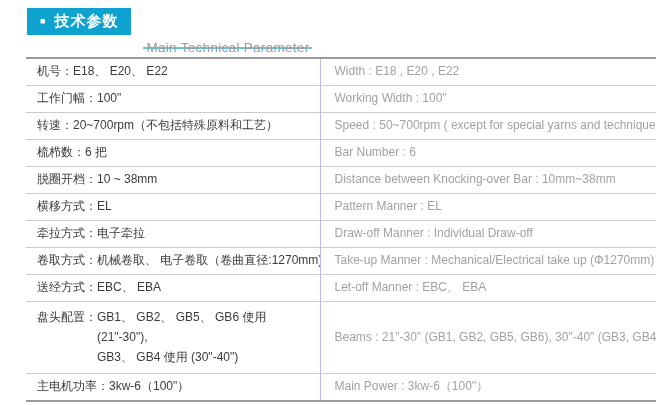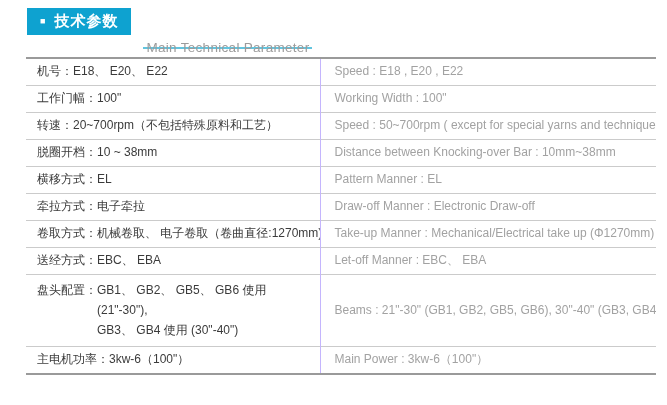--- a/index.html
+++ b/index.html
@@ -34,41 +34,45 @@
     <span class="bullet">■</span>
     <span>技术参数</span>
   </div>
   <div class="title-en">Main Technical Parameter</div>
 </div>
 
 <table class="spec-table">
   <tbody id="spec-tbody">
       <tr>
         <td class="cell-cn">机号：E18、 E20、 E22</td>
-        <td class="cell-en">Speed : E18 , E20 , E22</td>
+        <td class="cell-en">Width : E18 , E20 , E22</td>
       </tr>
       <tr>
         <td class="cell-cn">工作门幅：100"</td>
         <td class="cell-en">Working Width : 100"</td>
       </tr>
       <tr>
         <td class="cell-cn">转速：20~700rpm（不包括特殊原料和工艺）</td>
         <td class="cell-en">Speed : 50~700rpm ( except for special yarns and technique )</td>
+      </tr>
+      <tr>
+        <td class="cell-cn">梳栉数：6 把</td>
+        <td class="cell-en">Bar Number : 6</td>
       </tr>
       <tr>
         <td class="cell-cn">脱圈开档：10 ~ 38mm</td>
         <td class="cell-en">Distance between Knocking-over Bar : 10mm~38mm</td>
       </tr>
       <tr>
         <td class="cell-cn">横移方式：EL</td>
         <td class="cell-en">Pattern Manner : EL</td>
       </tr>
       <tr>
         <td class="cell-cn">牵拉方式：电子牵拉</td>
-        <td class="cell-en">Draw-off Manner : Electronic Draw-off</td>
+        <td class="cell-en">Draw-off Manner : Individual Draw-off</td>
       </tr>
       <tr>
         <td class="cell-cn">卷取方式：机械卷取、 电子卷取（卷曲直径:1270mm)</td>
         <td class="cell-en">Take-up Manner : Mechanical/Electrical take up (Φ1270mm)</td>
       </tr>
       <tr>
         <td class="cell-cn">送经方式：EBC、 EBA</td>
         <td class="cell-en">Let-off Manner : EBC、 EBA</td>
       </tr>
       <tr>

